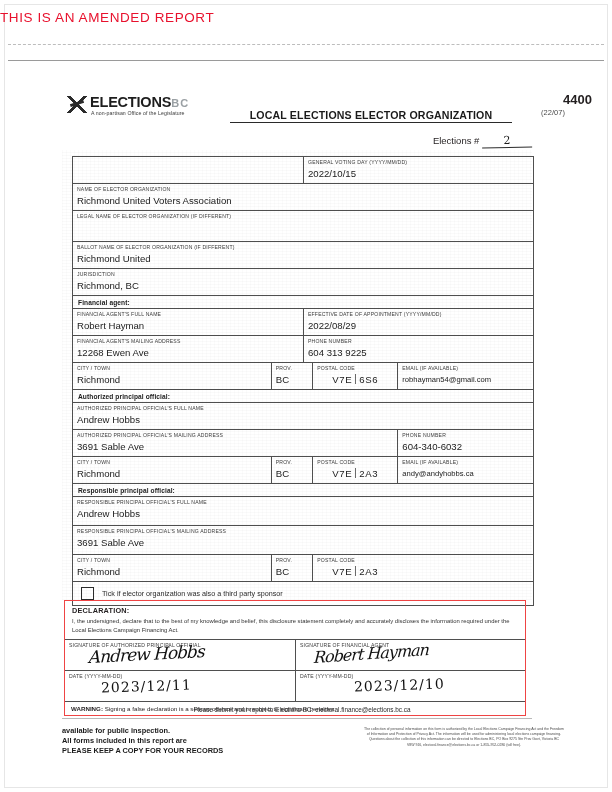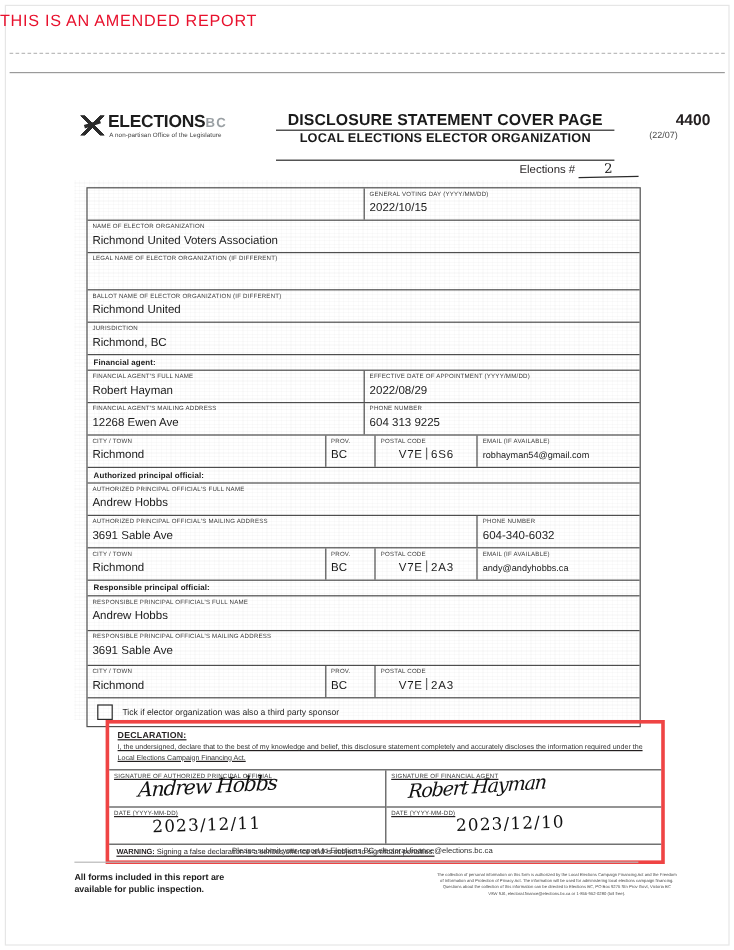--- a/index.html
+++ b/index.html
@@ -50,21 +50,21 @@
     letter-spacing:.1px;white-space:nowrap;
   }
   .title1{
     position:absolute;left:168px;top:0px;width:282px;text-align:center;
     font-size:13.2px;font-weight:bold;letter-spacing:.1px;
     border-bottom:1.4px solid #2a2a2a;padding-bottom:1px;color:#1a1a1a;
   }
   .title2{
     position:absolute;left:168px;top:17px;width:282px;text-align:center;
     font-size:10.6px;font-weight:bold;letter-spacing:.15px;
-    border-bottom:1.2px solid #2a2a2a;padding-bottom:12px;color:#1a1a1a;
+    border-bottom:1.2px solid #2a2a2a;padding-bottom:1px;color:#1a1a1a;
   }
   .formno{position:absolute;left:452px;top:0px;width:78px;text-align:right;font-size:13px;font-weight:bold;}
   .formrev{position:absolute;left:452px;top:16px;width:78px;text-align:center;font-size:7.5px;color:#4a4a4a;}
 
   .amend-line{position:absolute;left:330px;top:134px;width:202px;font-size:9.5px;text-align:right;}
   .amend-line .val{
     display:inline-block;min-width:42px;border-bottom:1px solid #2b2b2b;
     text-align:center;font-family:"DejaVu Serif", serif;font-size:11px;
     transform:rotate(-1.2deg);padding:0 4px;
   }
@@ -95,21 +95,21 @@
 
   .postval{letter-spacing:.6px;}
   .postval .sep{display:inline-block;width:1px;height:10px;background:#6a6a6a;vertical-align:-1px;margin:0 3px;}
 
   
   .tickrow{display:flex;align-items:center;padding:5px 4px 5px 8px;}
   .tickbox{width:11px;height:11px;border:1.3px solid #2b2b2b;margin-right:8px;flex:0 0 auto;background:#fff;}
   .ticktext{font-size:7.2px;color:#2a2a2a;}
 
   
-  .decl{position:absolute;left:88px;top:600px;width:460px;border:3px solid #ef4444;text-decoration:underline;}
+  .decl{position:absolute;left:64px;top:600px;width:460px;border:1px solid #ef4444;}
   .decl-head{padding:5px 6px 2px 7px;font-size:7.3px;font-weight:bold;letter-spacing:.2px;}
   .decl-body{padding:0 7px 5px 7px;font-size:5.9px;line-height:8.5px;color:#333;}
   .sigrow{display:flex;border-top:1px solid #4f4f4f;}
   .sigcell{width:50%;box-sizing:border-box;position:relative;}
   .sigcell + .sigcell{border-left:1px solid #4f4f4f;}
   .sigtop{height:26px;padding:2px 4px;position:relative;border-bottom:1px solid #4f4f4f;}
   .sigbot{height:26px;padding:2px 4px;position:relative;}
   .ink{
     position:absolute;font-family:"DejaVu Serif", serif;color:#111;
     font-style:italic;white-space:nowrap;
@@ -139,21 +139,20 @@
   <div class="amended">THIS IS AN AMENDED REPORT</div>
   <div class="rule-top"></div>
   <div class="rule-top2"></div>
 
   <div class="hdr">
     <div class="logo">
       <span class="bird"></span>
       <span class="wordmark"><span>ELECTIONS</span><span class="bc">BC</span></span>
       <span class="tag">A non-partisan Office of the Legislature</span>
     </div>
-    <div class="title1">DISCLOSURE STATEMENT COVER PAGE</div>
     <div class="title2">LOCAL ELECTIONS ELECTOR ORGANIZATION</div>
     <div class="formno">4400</div>
     <div class="formrev">(22/07)</div>
   </div>
 
   <div class="amend-line">
     <span>Elections #</span>
     <span class="val">2</span>
   </div>
 
@@ -354,22 +353,23 @@
     <div class="warn">
       <b>WARNING:</b>
       <span>Signing a false declaration is a serious offence and is subject to significant penalties.</span>
     </div>
   </div>
 
   <div class="rule-bot"></div>
   <div class="submit">Please submit your report to Elections BC: electoral.finance@elections.bc.ca</div>
 
   <div class="foot-left">
+    <div>available for public inspection.</div>
     <div>All forms included in this report are</div>
-    <div>available for public inspection.</div>
+    <div>PLEASE KEEP A COPY FOR YOUR RECORDS</div>
   </div>
 
   <div class="foot-right">
     <div>The collection of personal information on this form is authorized by the Local Elections Campaign Financing Act and the Freedom</div>
     <div>of Information and Protection of Privacy Act. The information will be used for administering local elections campaign financing.</div>
     <div>Questions about the collection of this information can be directed to Elections BC, PO Box 9275 Stn Prov Govt, Victoria BC</div>
     <div class="last">V8W 9J6, electoral.finance@elections.bc.ca or 1-855-952-0280 (toll free).</div>
   </div>
 
   <div class="scan-tint"></div>

